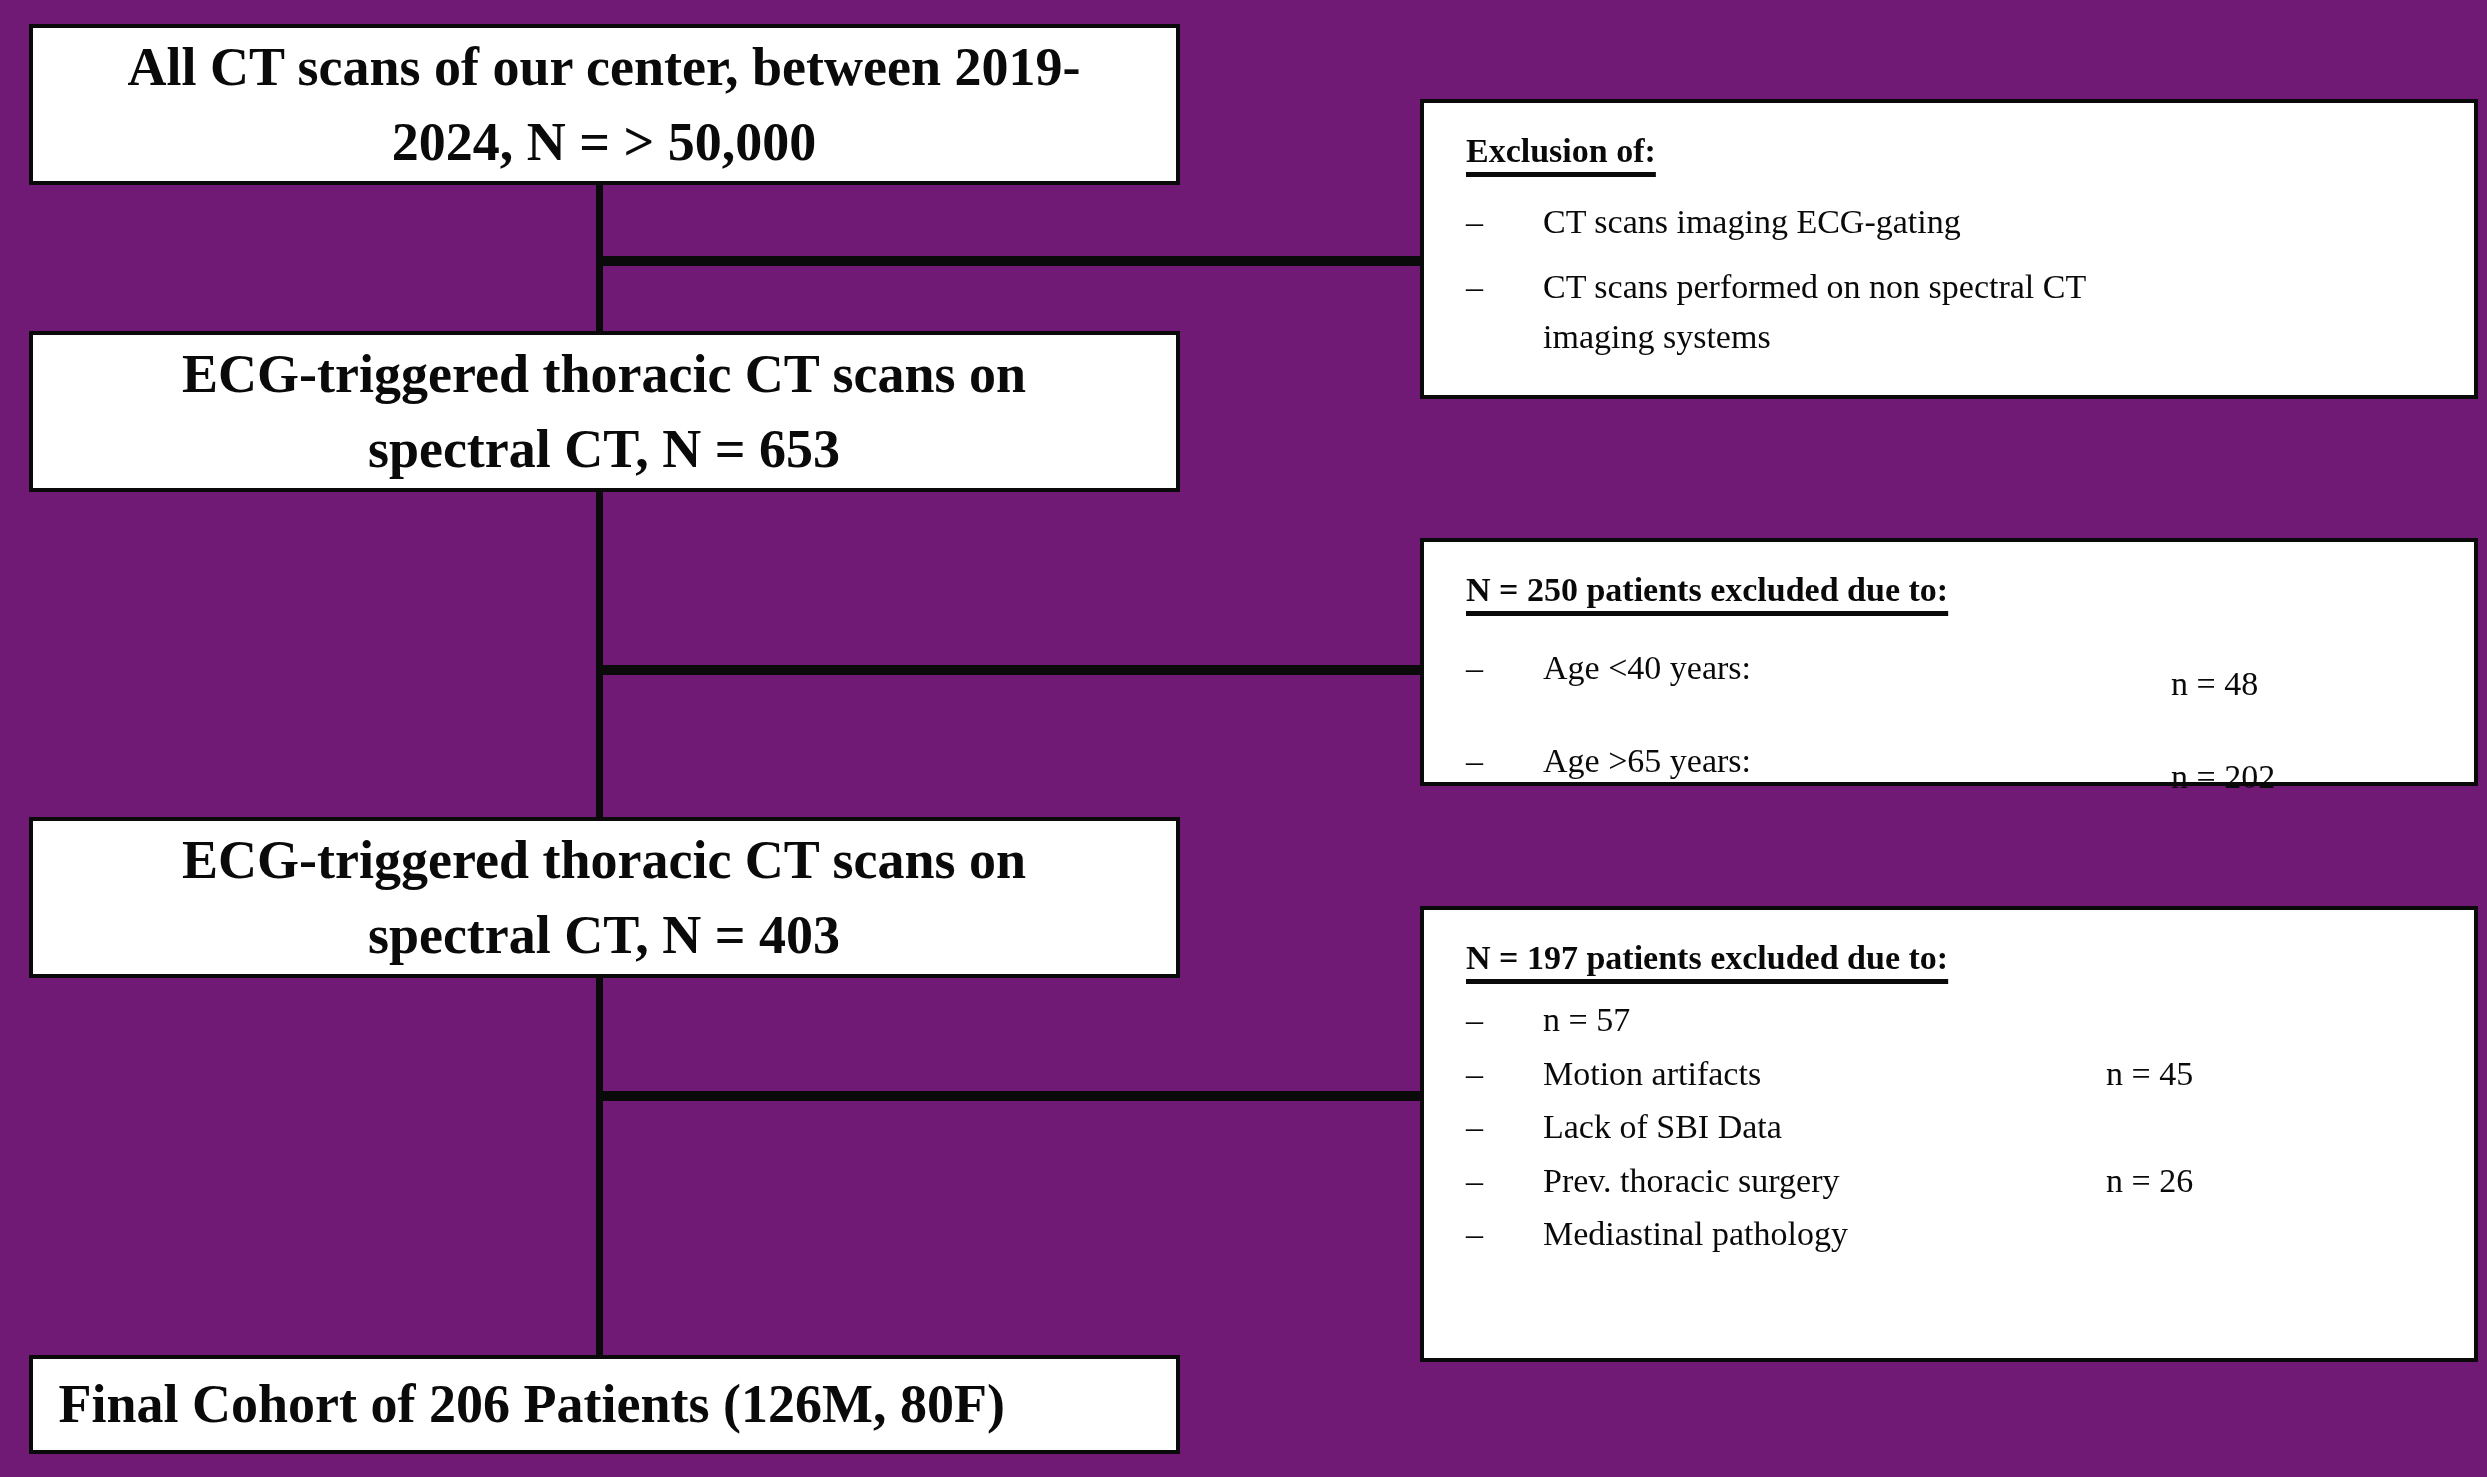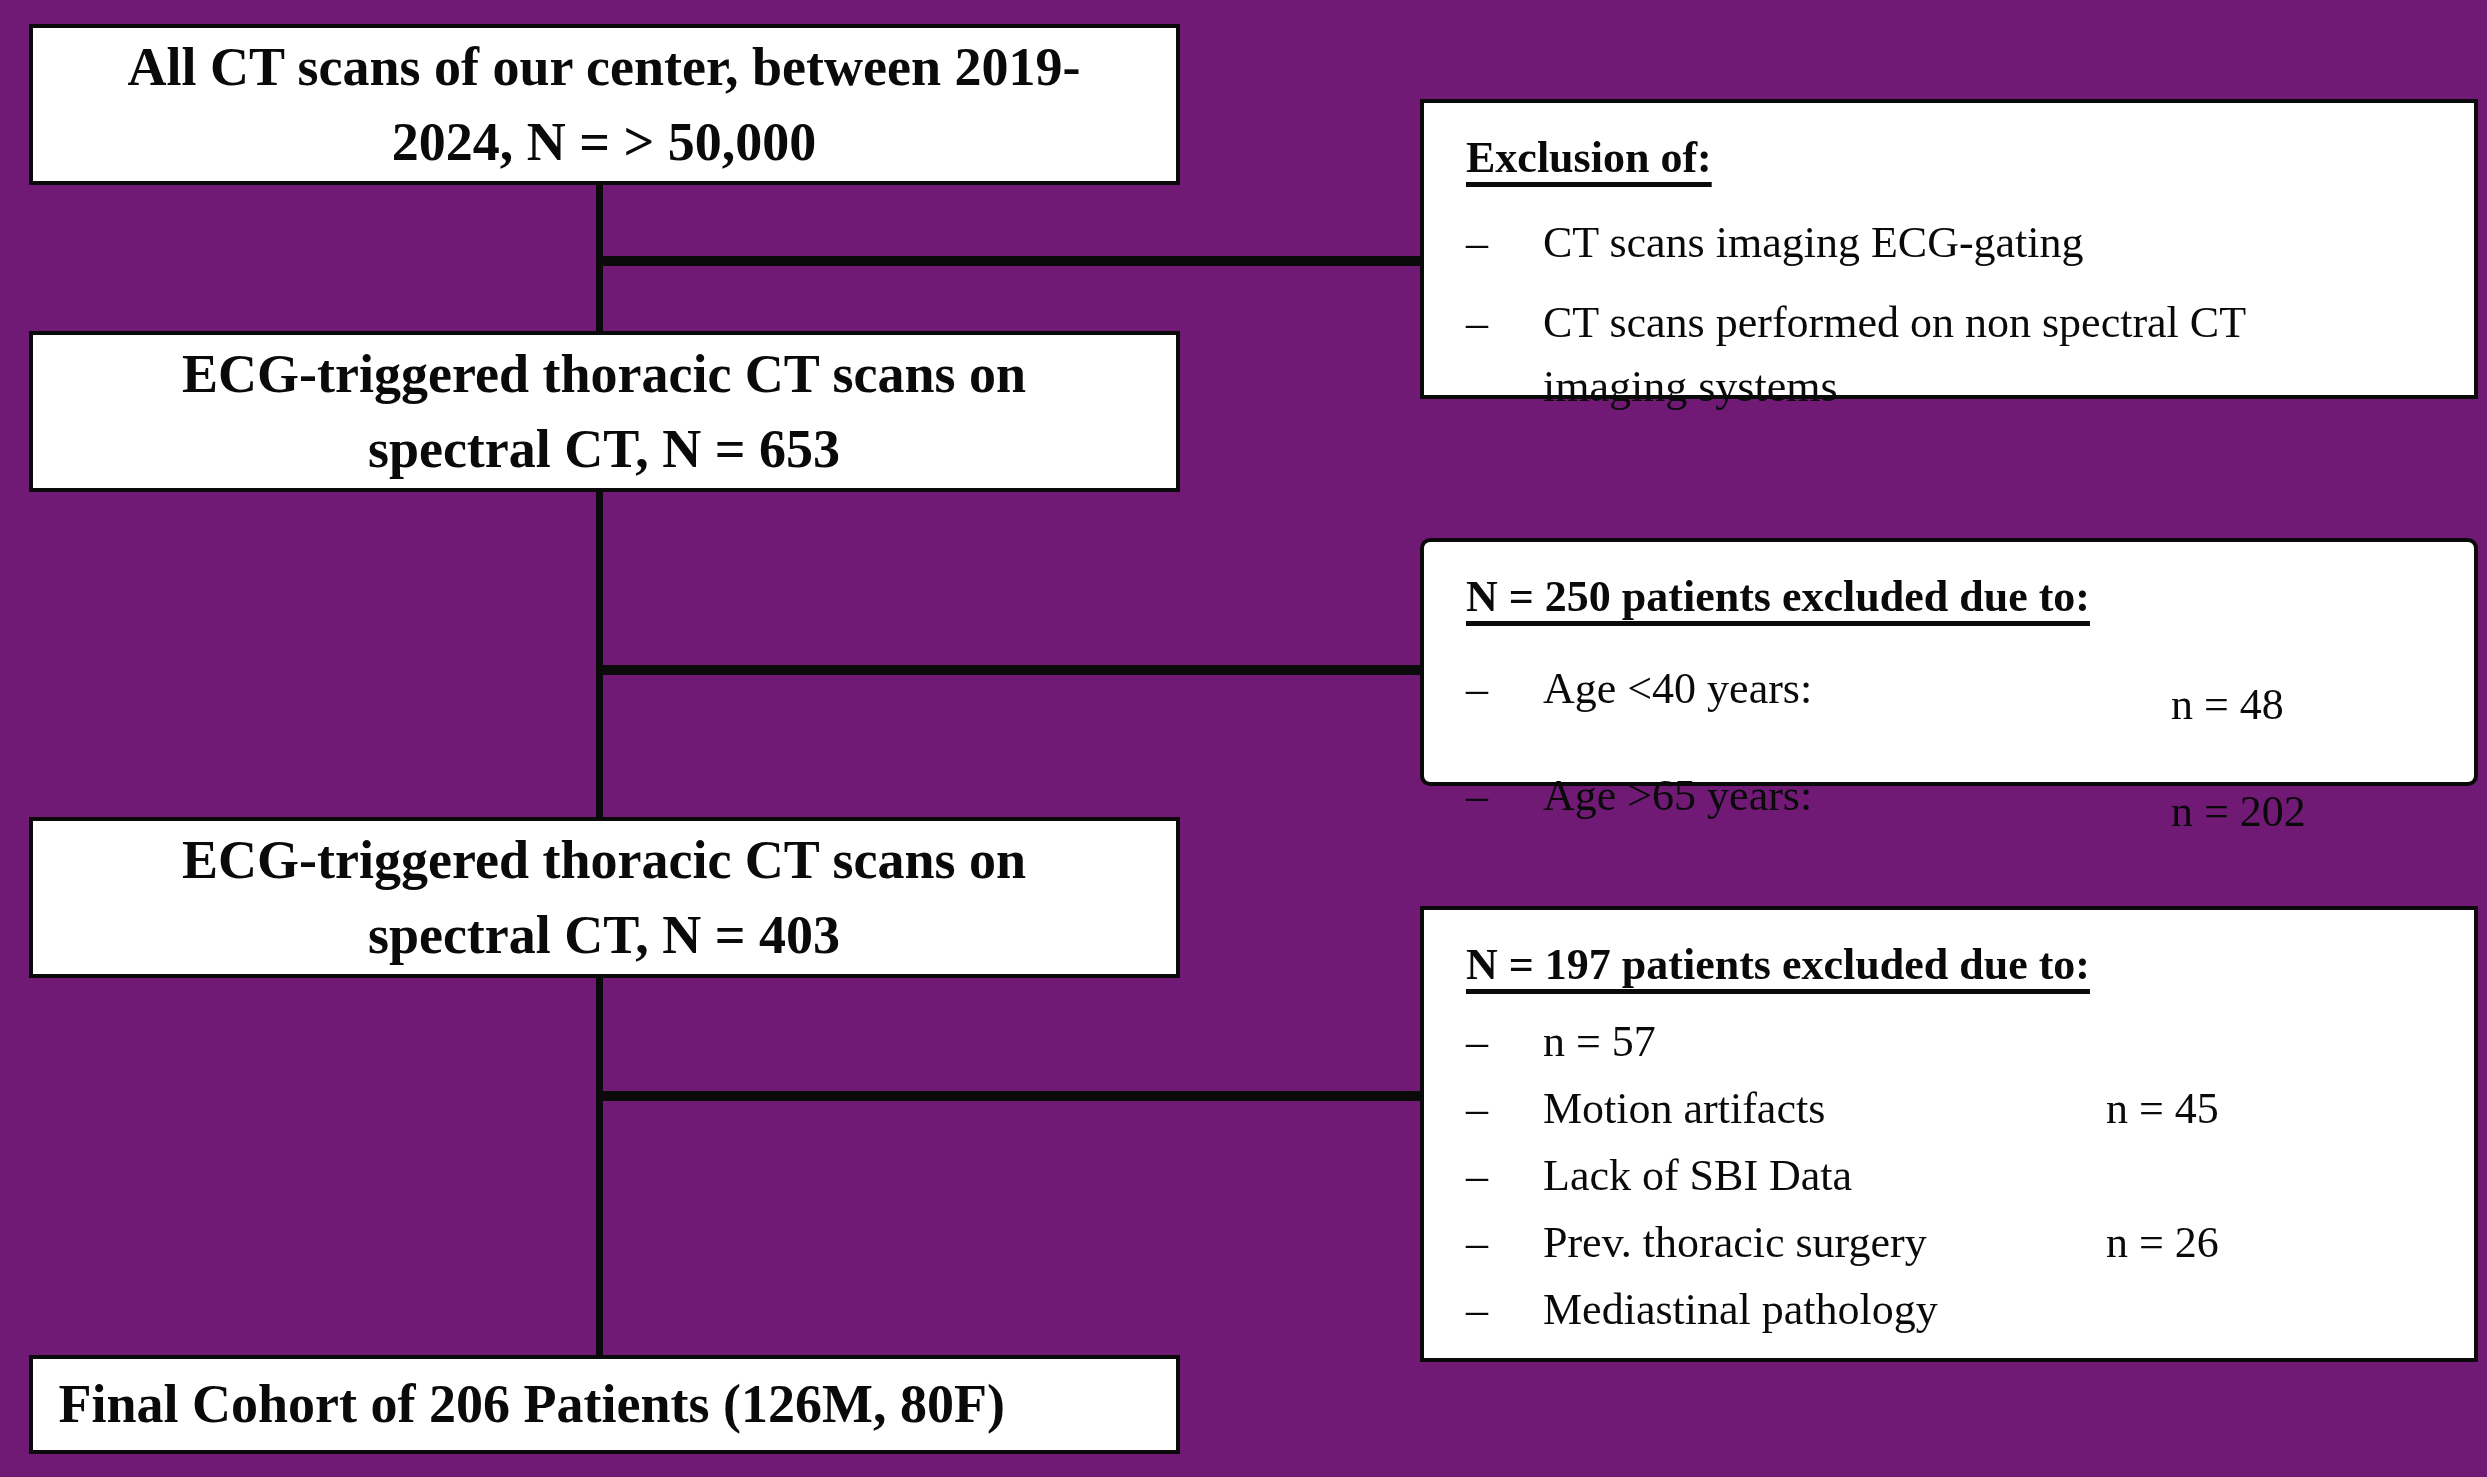--- a/index.html
+++ b/index.html
@@ -51,25 +51,25 @@
   .mbox.m4{top:1355px;height:99px; justify-content:flex-start; text-align:left; padding-left:26px;}
 
   
   .ebox{
     position:absolute;
     left:1420px; width:1058px;
     box-sizing:border-box;
     border:4.9px solid #0a0a0a;
     background:#ffffff;
     padding:24.4px 42px 16.3px 42px;
-    font-size:44px;
+    font-size:34px;
     line-height:1.42;
   }
   .ebox.e1{top:99px;  height:300px;}
-  .ebox.e2{top:538px;  height:248px;border-radius:10px;}
+  .ebox.e2{top:538px;  height:248px;}
   .ebox.e3{top:906px; height:456px;}
   .ehead{
     font-weight:bold;
     text-decoration:underline;
     text-decoration-thickness:4.9px;
     text-underline-offset:9.8px;
   }
   .e1 .ehead{margin-bottom:21px;}
   .e2 .ehead{margin-bottom:24.4px;}
   .e3 .ehead{margin-bottom:14.7px;}

